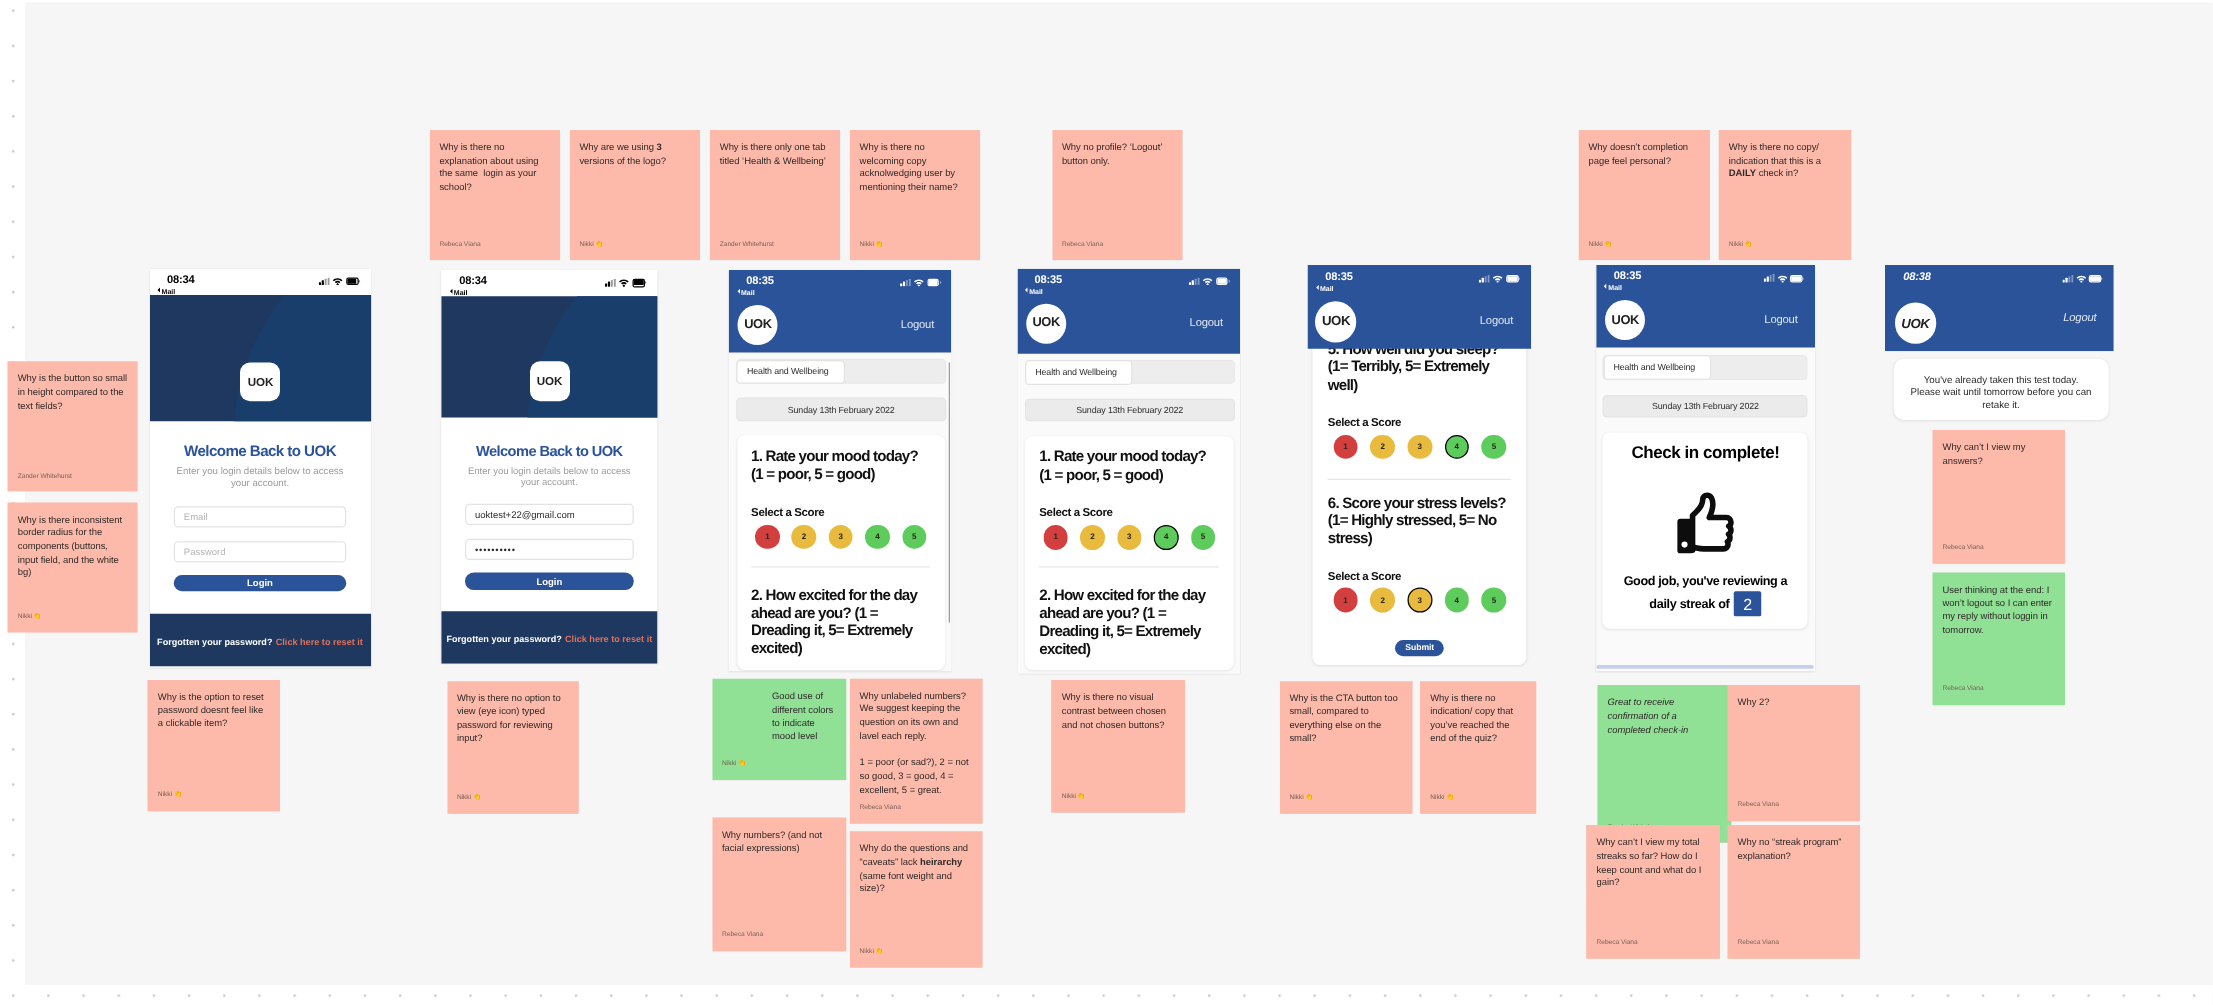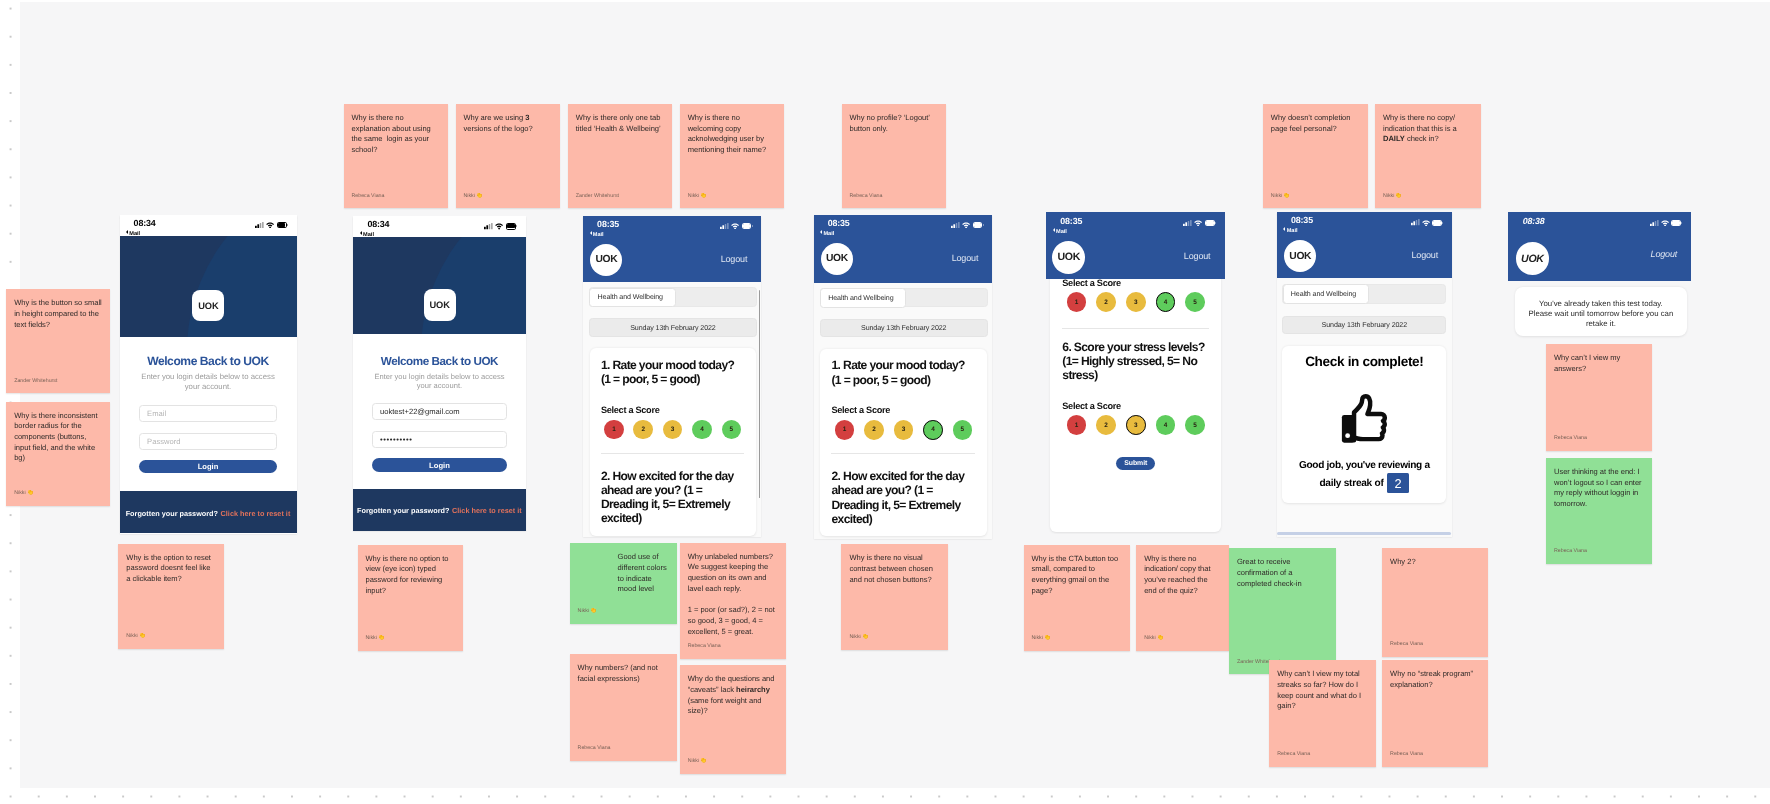--- a/index.html
+++ b/index.html
@@ -270,28 +270,28 @@
       </div>
       <div class="note" style="left: 679.7px; top: 665.3px; width: 105.9px; height: 108.5px;">
         <div class="body">Why do the questions and “caveats” lack <b>heirarchy</b> (same font weight and size)?</div>
         <div class="author">Nikki<span class="emo"> 👏</span></div>
       </div>
       <div class="note" style="left: 841.4px; top: 544.2px; width: 107px; height: 105.9px;">
         <div class="body">Why is there no visual contrast between chosen and not chosen buttons?</div>
         <div class="author">Nikki<span class="emo"> 👏</span></div>
       </div>
       <div class="note" style="left: 1023.5px; top: 544.5px; width: 106.8px; height: 106px;">
-        <div class="body">Why is the CTA button too small, compared to everything gmail on the page?</div>
+        <div class="body">Why is the CTA button too small, compared to everything else on the small?</div>
         <div class="author">Nikki<span class="emo"> 👏</span></div>
       </div>
       <div class="note" style="left: 1136.2px; top: 544.5px; width: 93px; height: 106px;">
         <div class="body">Why is there no indication/ copy that you’ve reached the end of the quiz?</div>
         <div class="author">Nikki<span class="emo"> 👏</span></div>
       </div>
-      <div class="note green" style="left: 1229px; top: 548.4px; width: 107.2px; height: 126px;">
+      <div class="note green" style="left: 1278px; top: 548.4px; width: 107.2px; height: 126px; font-style: italic;">
         <div class="body">Great to receive confirmation of a completed check-in</div>
         <div class="author">Zander Whitehurst</div>
       </div>
       <div class="note" style="left: 1382.1px; top: 548.4px; width: 105.9px; height: 108.2px;">
         <div class="body">Why 2?</div>
         <div class="author">Rebeca Viana</div>
       </div>
       <div class="note" style="left: 1269.2px; top: 660.3px; width: 107.2px; height: 106.4px;">
         <div class="body">Why can’t I view my total streaks so far? How do I keep count and what do I gain?</div>
         <div class="author">Rebeca Viana</div>
@@ -486,20 +486,23 @@
       <div class="hr"></div>
       <div class="q q2">2. How excited for the day
 ahead are you? (1 =
 Dreading it, 5= Extremely
 excited)</div>
     </div>
   </div>
 
   <div class="phone qz" id="ph-quiz3">
     <div class="qcard">
+      <div class="q">5. How well did you sleep?
+(1= Terribly, 5= Extremely
+well)</div>
       <div class="sel">Select a Score</div>
       <div class="dots">
           <div class="dot" style="background: rgb(211, 63, 63);">1</div>
           <div class="dot" style="background: rgb(232, 187, 62);">2</div>
           <div class="dot" style="background: rgb(232, 187, 62);">3</div>
           <div class="dot sel-on" style="background: rgb(94, 204, 92);">4</div>
           <div class="dot" style="background: rgb(94, 204, 92);">5</div>
         </div>
       <div class="hr"></div>
       <div class="q">6. Score your stress levels?

